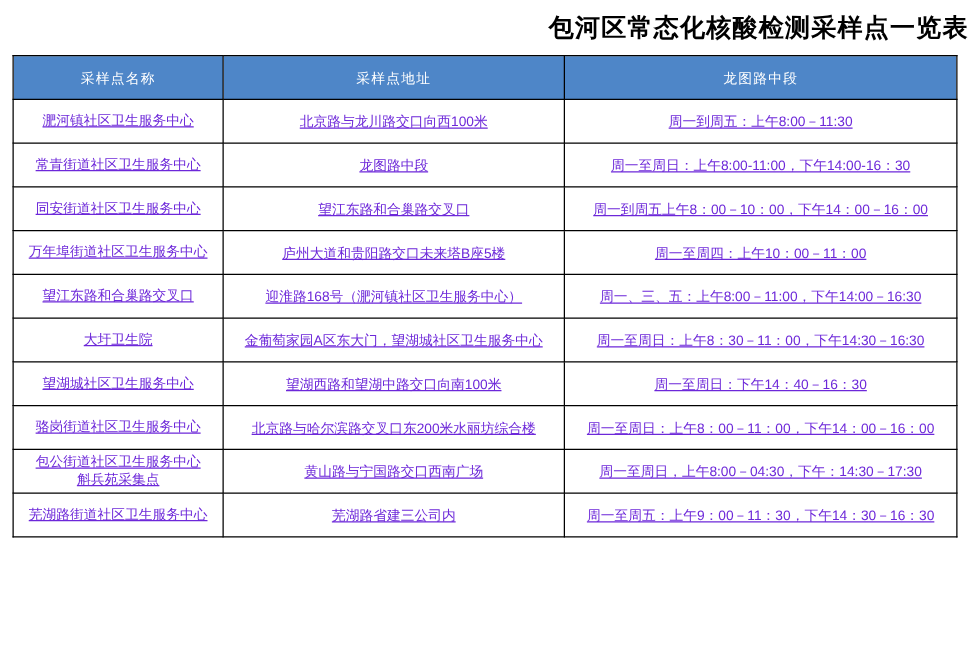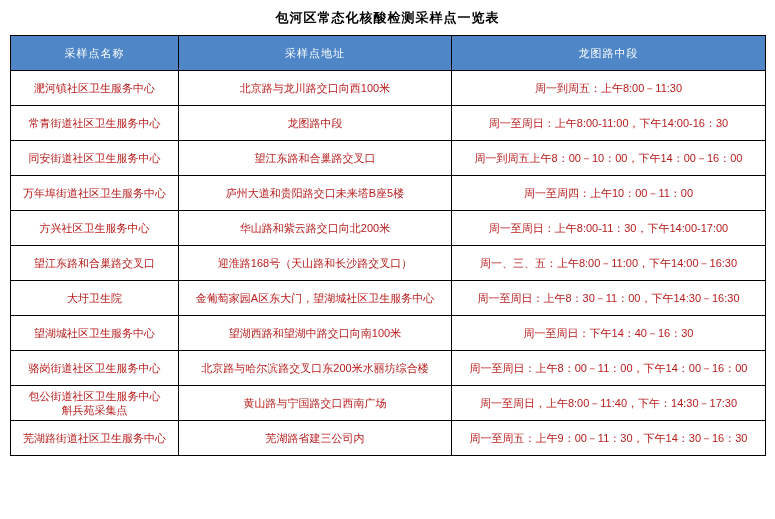--- a/index.html
+++ b/index.html
@@ -15,22 +15,22 @@
   }
   body {
     width: 775px;
     height: 519px;
     font-family: "Liberation Sans", sans-serif;
     color: #000;
     overflow: hidden;
   }
   .page-title {
     margin: 9px 0 8px 0;
-    text-align: center;
-    font-size: 13px;
+    text-align: right;
+    font-size: 20px;
     font-weight: bold;
     color: #000;
     letter-spacing: 1px;
   }
   table.sampling-table {
     border-collapse: collapse;
     table-layout: fixed;
     margin-left: 10px;
     width: 755px;
   }
@@ -45,21 +45,22 @@
     background: var(--header-bg);
     color: var(--header-fg);
     font-weight: normal;
     height: 35px;
     text-align: center;
     letter-spacing: 1px;
   }
   table.sampling-table td {
     height: 35px;
     text-align: center;
-    color: #b91c1c;
+    color: #6d28d9;
+    text-decoration: underline;
   }
   td.col-name {
     white-space: pre-line;
     line-height: 1.3;
     padding: 0 2px;
   }
   td.col-address {
     padding: 0 2px;
   }
   td.col-time {
@@ -103,27 +104,22 @@
           <td class="col-name">同安街道社区卫生服务中心</td>
           <td class="col-address">望江东路和合巢路交叉口</td>
           <td class="col-time">周一到周五上午8：00－10：00，下午14：00－16：00</td>
         </tr>
         <tr>
           <td class="col-name">万年埠街道社区卫生服务中心</td>
           <td class="col-address">庐州大道和贵阳路交口未来塔B座5楼</td>
           <td class="col-time">周一至周四：上午10：00－11：00</td>
         </tr>
         <tr>
-          <td class="col-name">方兴社区卫生服务中心</td>
-          <td class="col-address">华山路和紫云路交口向北200米</td>
-          <td class="col-time">周一至周日：上午8:00-11：30，下午14:00-17:00</td>
-        </tr>
-        <tr>
           <td class="col-name">望江东路和合巢路交叉口</td>
-          <td class="col-address">迎淮路168号（天山路和长沙路交叉口）</td>
+          <td class="col-address">迎淮路168号（淝河镇社区卫生服务中心）</td>
           <td class="col-time">周一、三、五：上午8:00－11:00，下午14:00－16:30</td>
         </tr>
         <tr>
           <td class="col-name">大圩卫生院</td>
           <td class="col-address">金葡萄家园A区东大门，望湖城社区卫生服务中心</td>
           <td class="col-time">周一至周日：上午8：30－11：00，下午14:30－16:30</td>
         </tr>
         <tr>
           <td class="col-name">望湖城社区卫生服务中心</td>
           <td class="col-address">望湖西路和望湖中路交口向南100米</td>
@@ -131,21 +127,21 @@
         </tr>
         <tr>
           <td class="col-name">骆岗街道社区卫生服务中心</td>
           <td class="col-address">北京路与哈尔滨路交叉口东200米水丽坊综合楼</td>
           <td class="col-time">周一至周日：上午8：00－11：00，下午14：00－16：00</td>
         </tr>
         <tr>
           <td class="col-name">包公街道社区卫生服务中心
 斛兵苑采集点</td>
           <td class="col-address">黄山路与宁国路交口西南广场</td>
-          <td class="col-time">周一至周日，上午8:00－11:40，下午：14:30－17:30</td>
+          <td class="col-time">周一至周日，上午8:00－04:30，下午：14:30－17:30</td>
         </tr>
         <tr>
           <td class="col-name">芜湖路街道社区卫生服务中心</td>
           <td class="col-address">芜湖路省建三公司内</td>
           <td class="col-time">周一至周五：上午9：00－11：30，下午14：30－16：30</td>
         </tr>
       </tbody>
   </table>
 </div>
 

